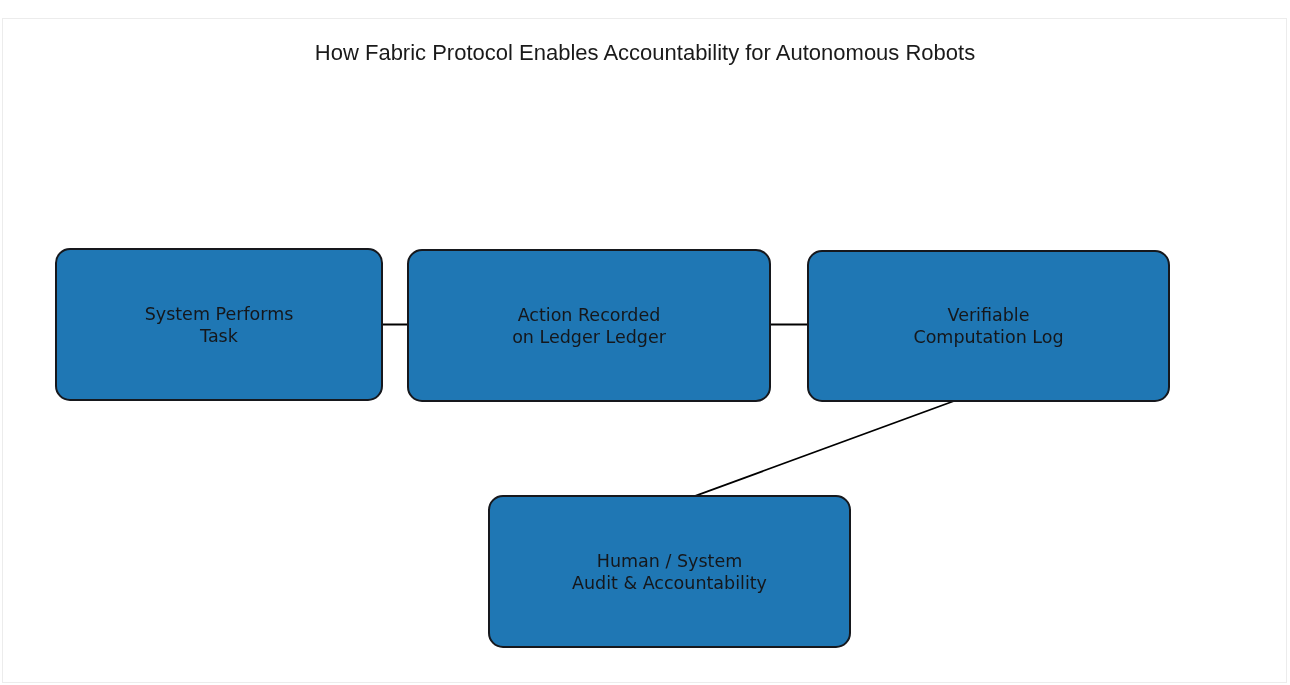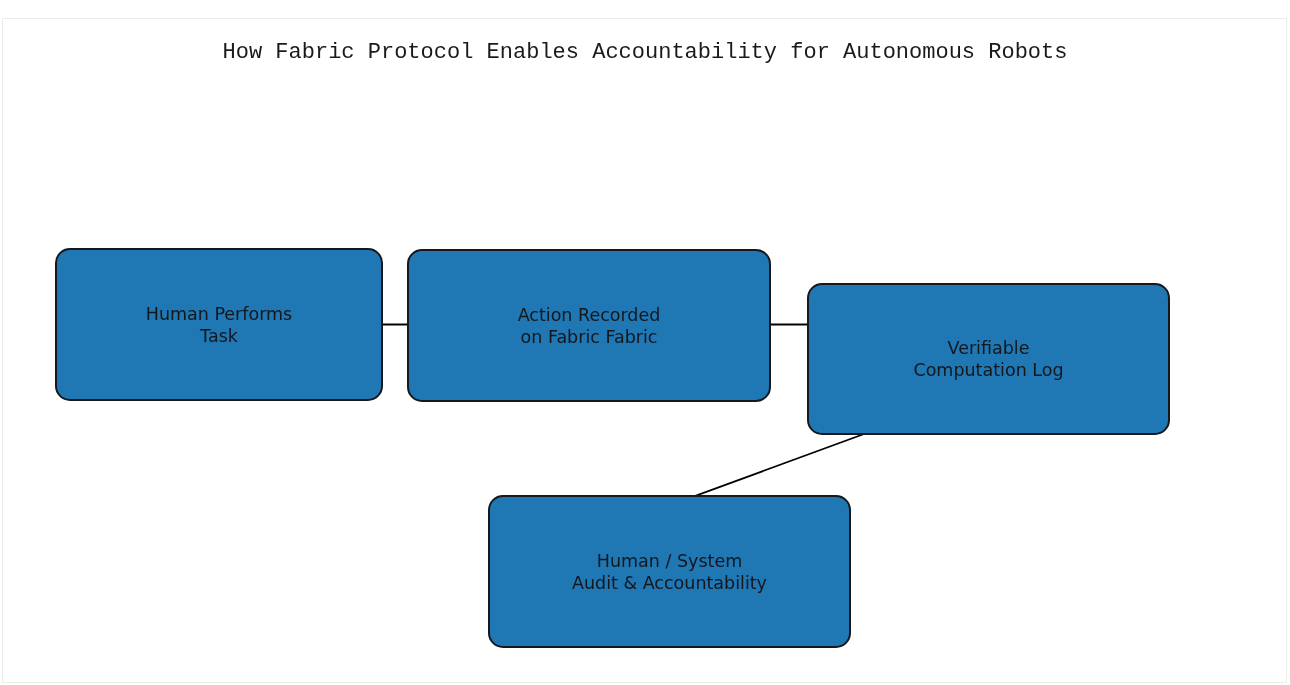--- a/index.html
+++ b/index.html
@@ -29,21 +29,21 @@
   }
   #diagram-title {
     position: absolute;
     left: 0;
     top: 38px;
     width: 1290px;
     text-align: center;
     font-size: 22px;
     line-height: 30px;
     color: #1a1a1a;
-    font-family: Liberation Mono, monospace;
+    font-family: Liberation Sans, sans-serif;
     white-space: nowrap;
   }
   .node-box {
     position: absolute;
     box-sizing: border-box;
     background: #1f77b4;
     border: 2.5px solid #16181d;
     border-radius: 15px;
     display: flex;
     align-items: center;
@@ -62,21 +62,21 @@
     position: absolute;
     left: 0;
     top: 0;
     width: 1290px;
     height: 685px;
     pointer-events: none;
   }
   
   #node-robot-task        { left: 55px;  top: 248px; width: 328px; height: 153px; }
   #node-action-recorded   { left: 407px; top: 249px; width: 364px; height: 153px; }
-  #node-verifiable-log    { left: 807px; top: 250px; width: 363px; height: 152px; margin-top: 33px; }
+  #node-verifiable-log    { left: 807px; top: 250px; width: 363px; height: 152px; }
   #node-human-audit       { left: 488px; top: 495px; width: 363px; height: 153px; }
 </style>
 </head>
 <body>
 
 <div id="page">
 
   <div id="canvas-frame"></div>
 
   <div id="diagram-title">How Fabric Protocol Enables Accountability for Autonomous Robots</div>
@@ -89,27 +89,27 @@
     </defs>
 
     <line x1="363" y1="324.5" x2="434" y2="324.5" stroke="#000000" stroke-width="1.8" marker-end="url(#ah)"></line>
 
     <line x1="748" y1="324.5" x2="834" y2="324.5" stroke="#000000" stroke-width="1.8" marker-end="url(#ah)"></line>
 
     <line x1="995" y1="386" x2="654" y2="511" stroke="#000000" stroke-width="1.8" marker-end="url(#ah)"></line>
   </svg>
 
   <div class="node-box" id="node-robot-task">
-    <div class="node-label">Human Performs
+    <div class="node-label">System Performs
 Task</div>
   </div>
 
   <div class="node-box" id="node-action-recorded">
     <div class="node-label">Action Recorded
-on Fabric Fabric</div>
+on Ledger Ledger</div>
   </div>
 
   <div class="node-box" id="node-verifiable-log">
     <div class="node-label">Verifiable
 Computation Log</div>
   </div>
 
   <div class="node-box" id="node-human-audit">
     <div class="node-label">Human / System
 Audit &amp; Accountability</div>

